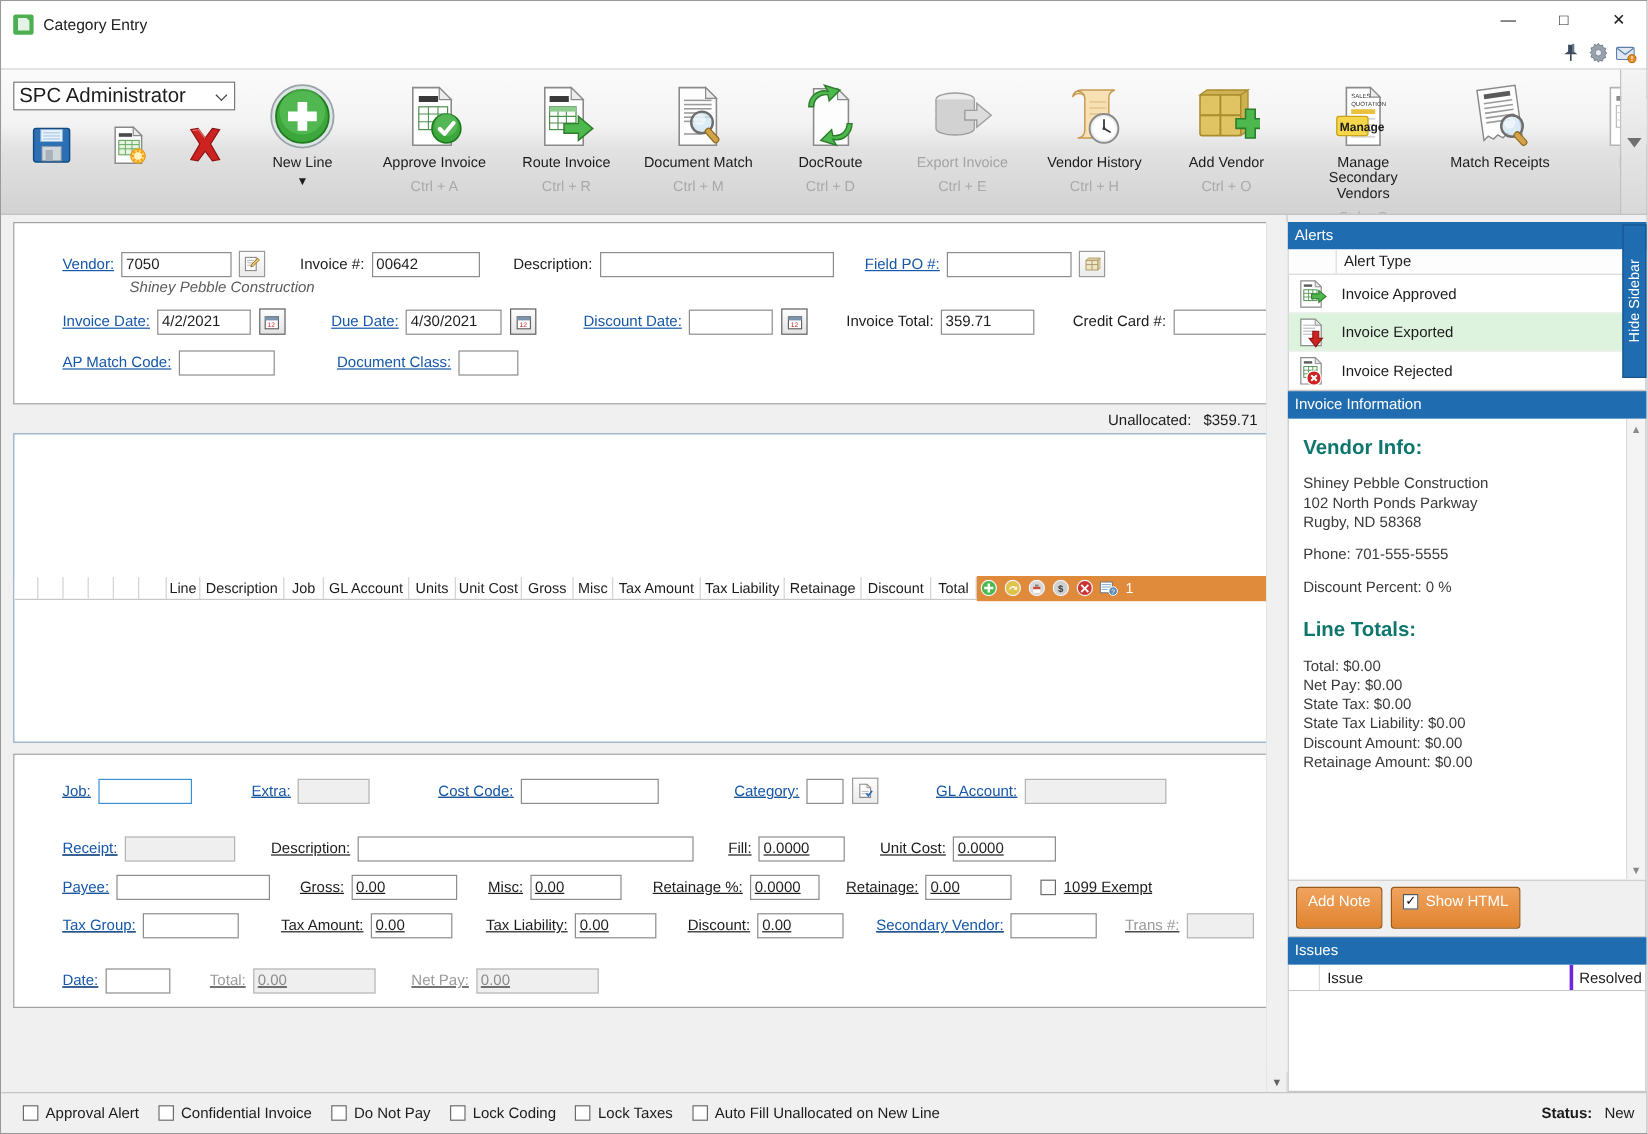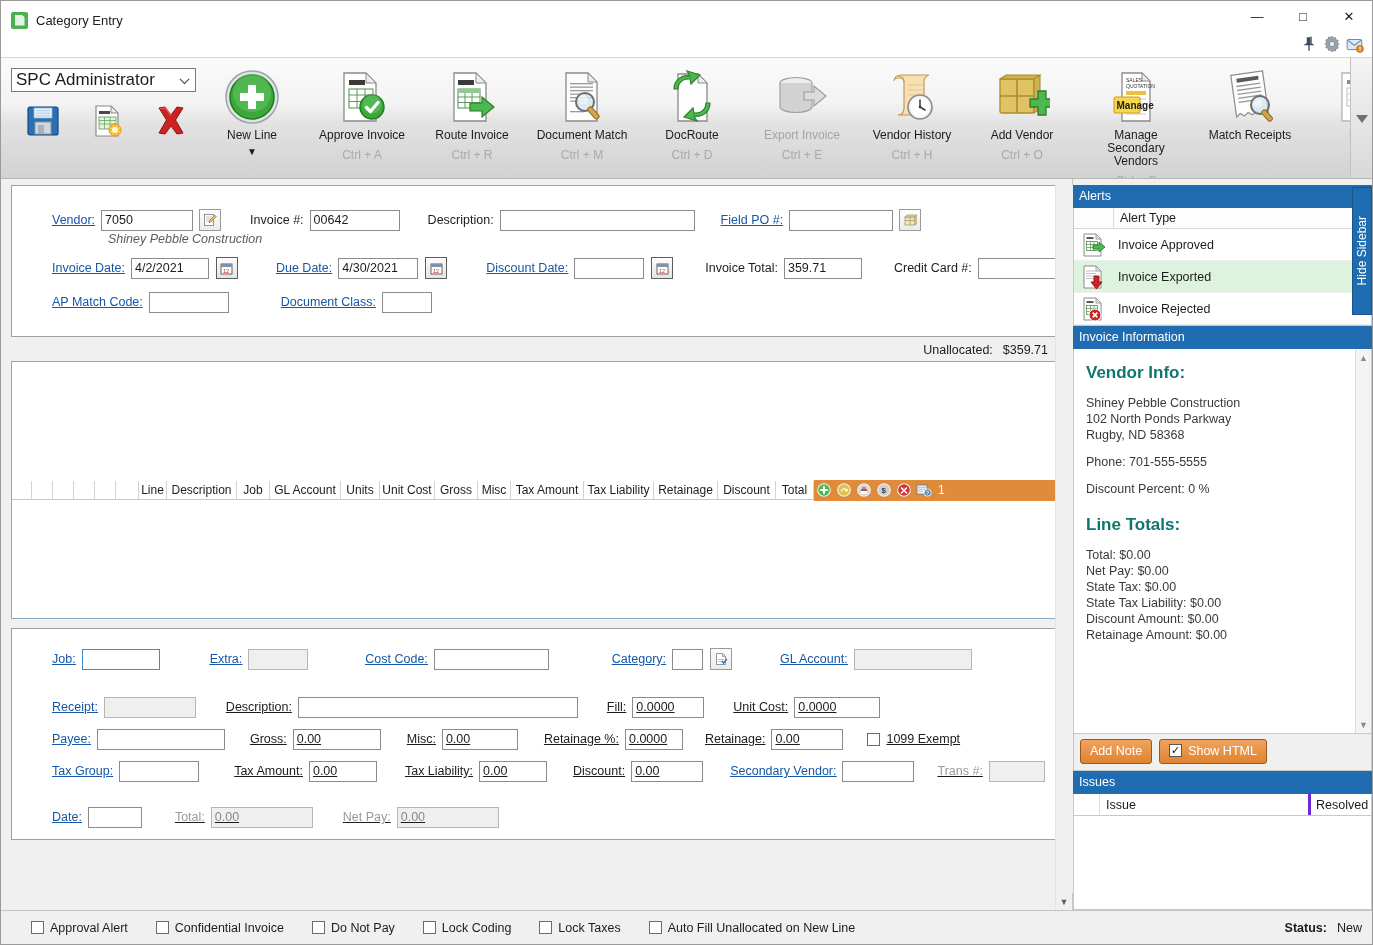--- a/index.html
+++ b/index.html
@@ -322,22 +322,22 @@
     border: 1px solid #c8c8c8; border-top: none;
     padding: 5px 6px 6px 6px;
     display: flex; gap: 7px;
   }
   .obtn {
     background: linear-gradient(to bottom,#f0a35e,#e0832f);
     border: 1px solid #9a5a18;
     border-radius: 3px;
     color: #ffffff;
     font-size: 12.5px;
-    padding: 4px 9px 5px 9px;
-    display: flex; align-items: flex-start; gap: 6px;
+    padding: 4px 9px 15px 9px;
+    display: flex; align-items: flex-end; gap: 6px;
   }
   .chk-white {
     width: 13px; height: 13px; background: #fff; border: 1px solid #555;
     display: flex; align-items: center; justify-content: center;
     font-size: 11px; color: #111; line-height: 1;
   }
   .issues-head {
     display: flex; height: 22px; font-size: 12.5px;
     background: #ffffff;
     border: 1px solid #c8c8c8; border-top: none;
@@ -368,21 +368,21 @@
   .statusbar {
     height: 34px;
     background: #f0f0f0;
     border-top: 1px solid #c4c4c4;
     display: flex; align-items: center;
     padding: 0 10px 0 18px;
     flex: 0 0 auto;
     justify-content: space-between;
   }
   .chk-group { display: flex; align-items: center; gap: 16px; }
-  .chk-item { display: flex; align-items: center; gap: 6px; font-size: 12.5px; margin-left: 12px; }
+  .chk-item { display: flex; align-items: center; gap: 6px; font-size: 12.5px; }
   .chkbox {
     width: 13px; height: 13px;
     border: 1px solid #6b6b6b;
     background: #ffffff;
   }
   .status-right { display: flex; align-items: center; gap: 10px; font-size: 12.5px; }
   .status-right .st-lbl { font-weight: bold; }
 </style>
 </head>
 <body>

